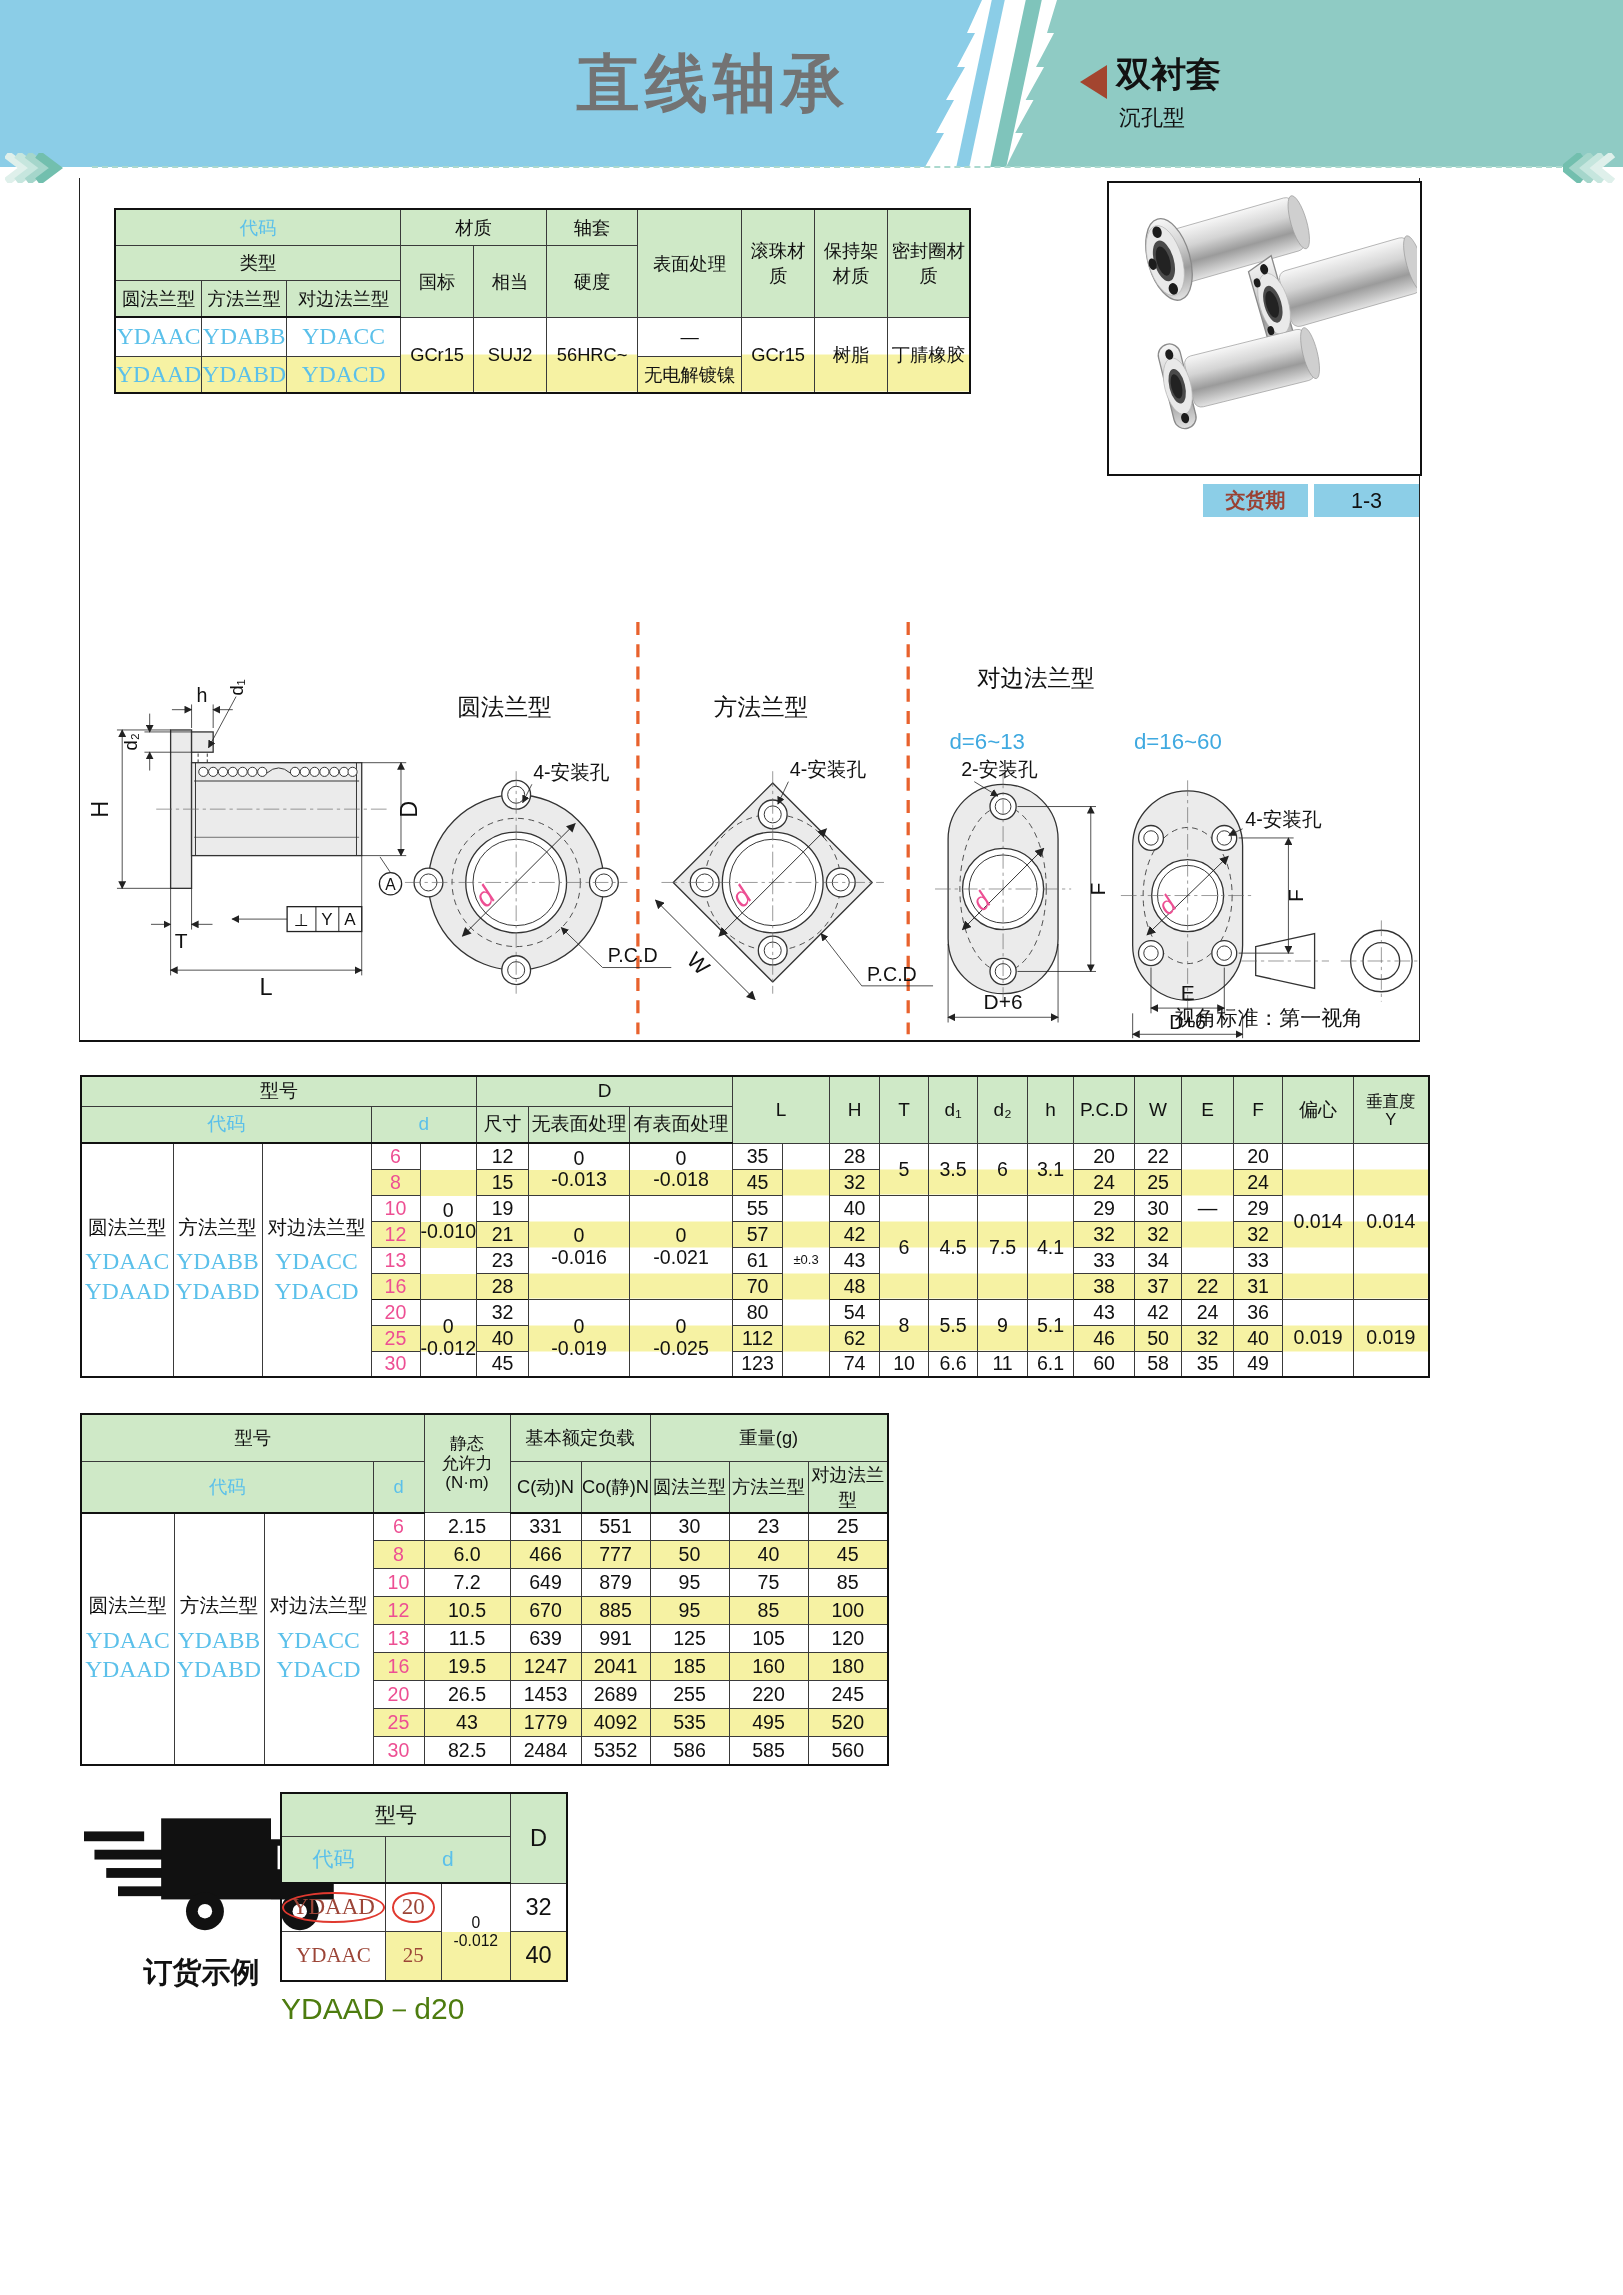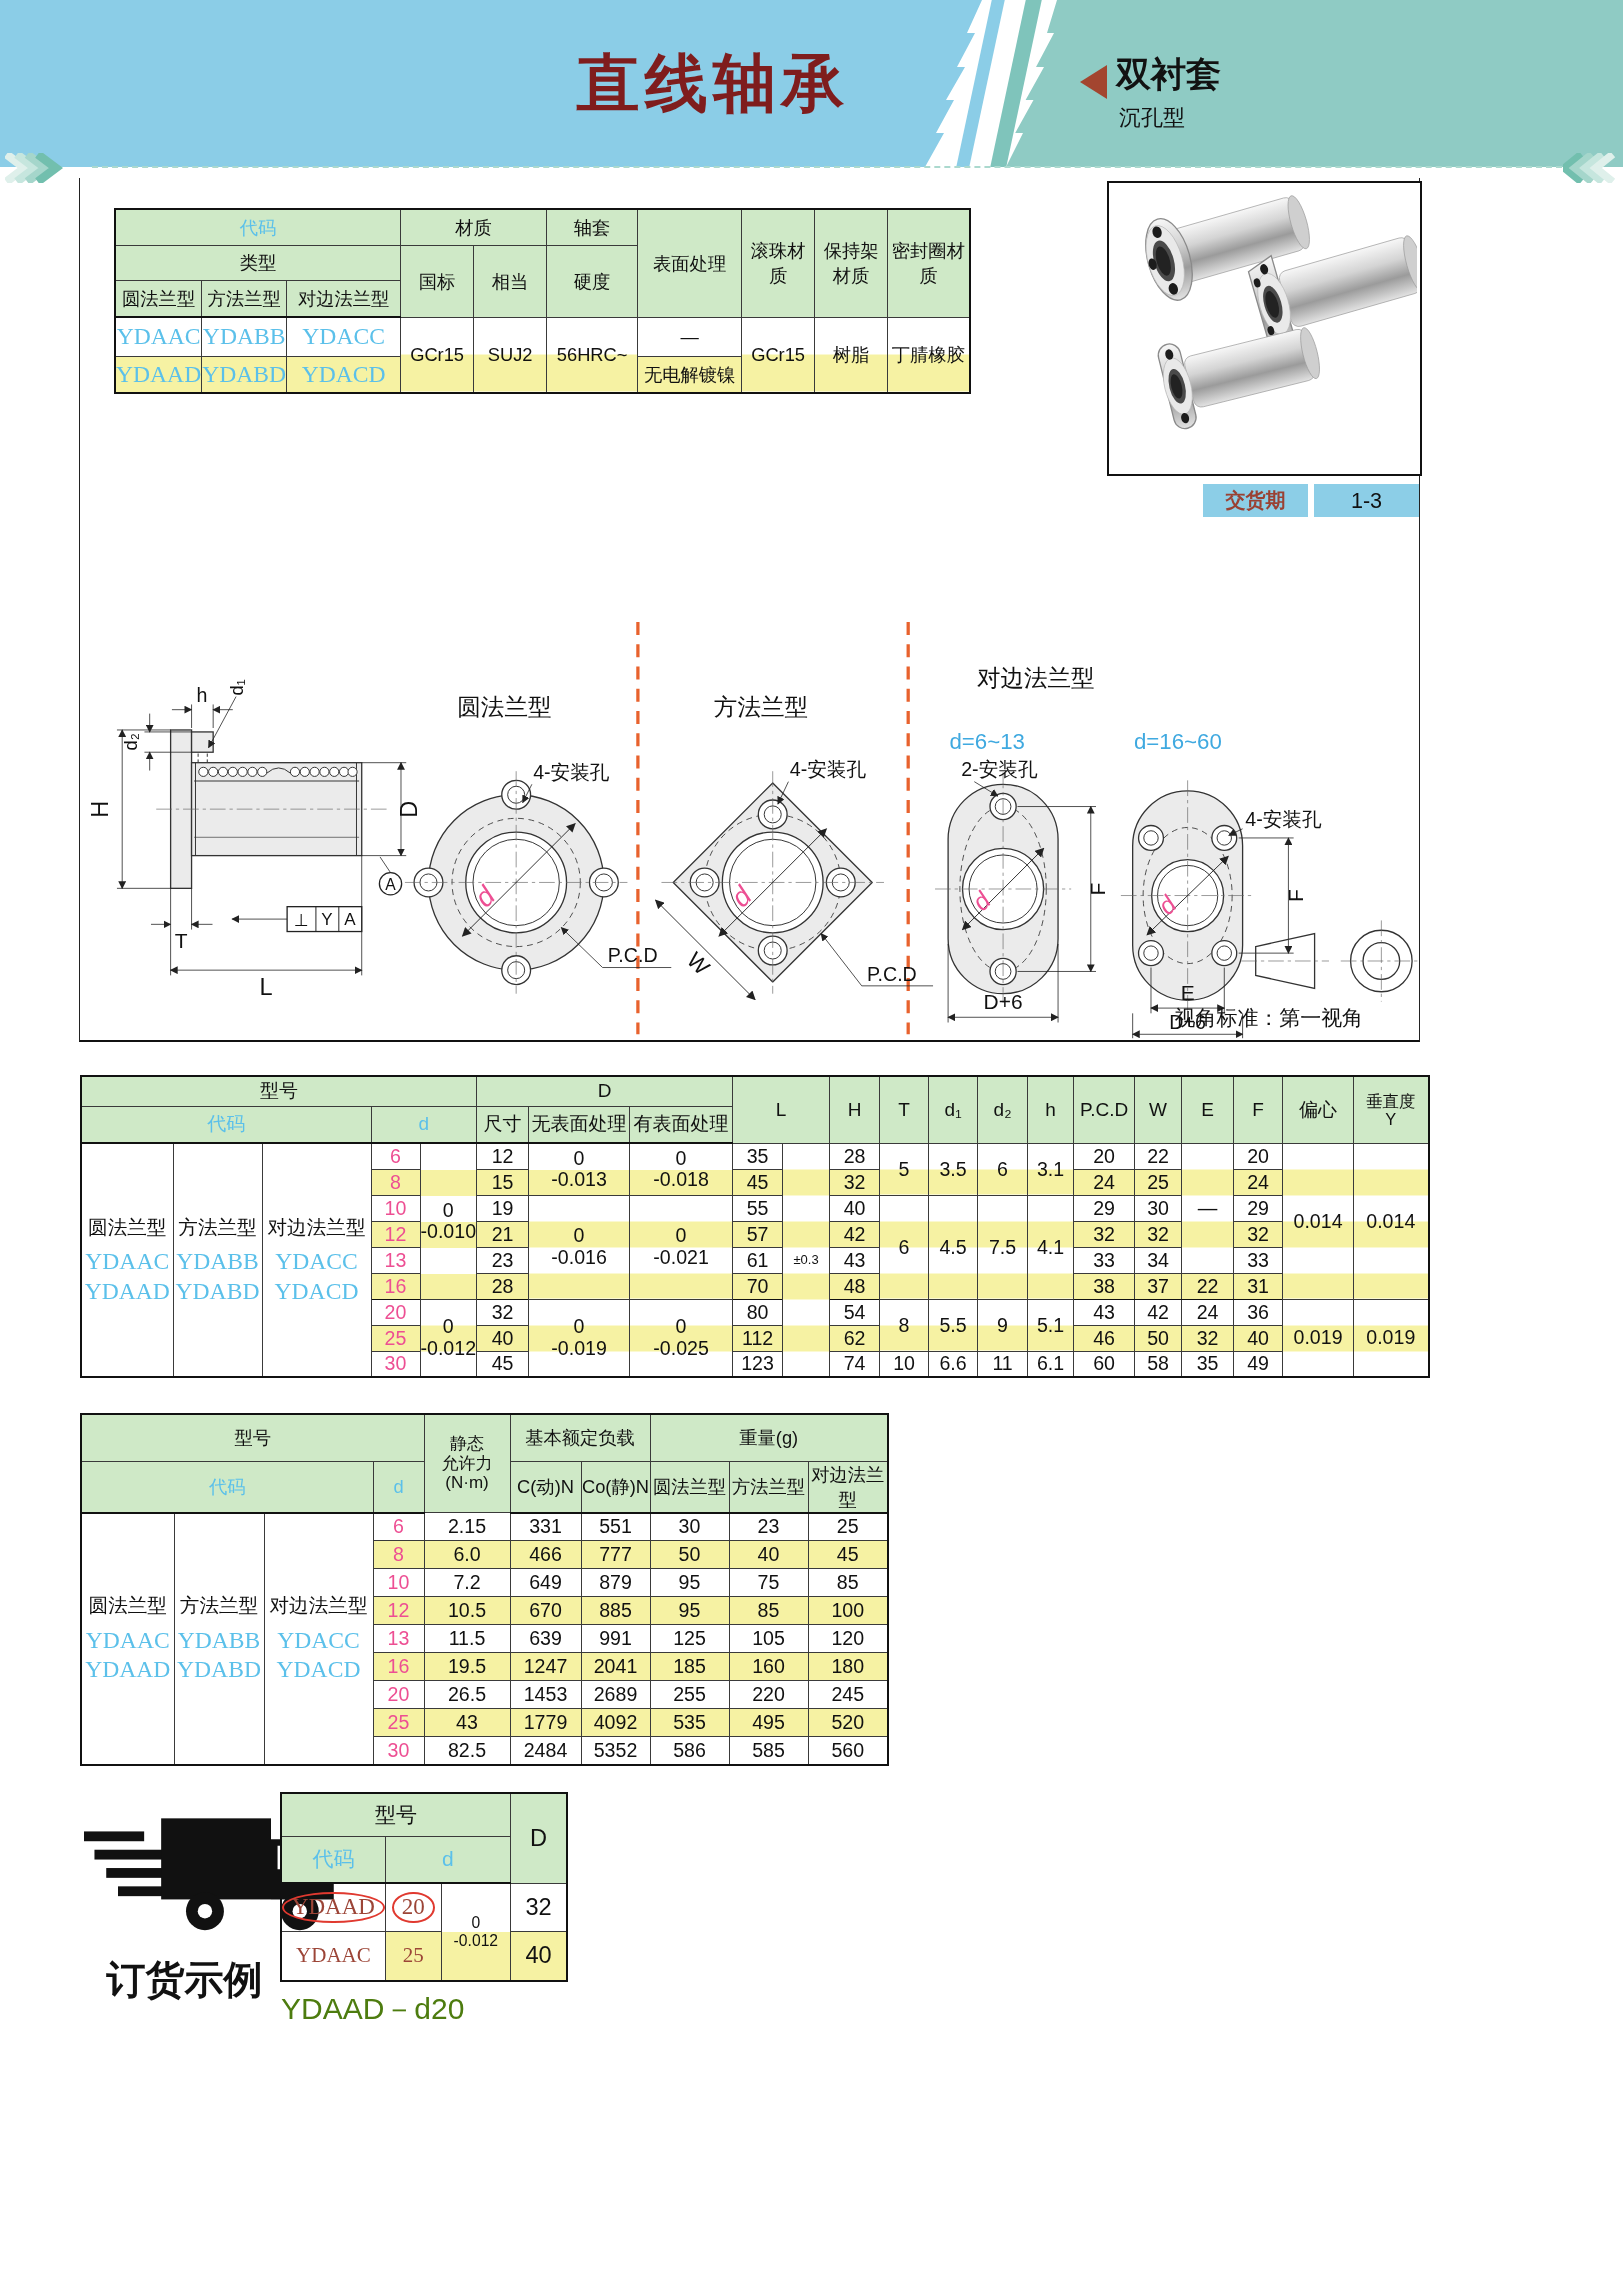--- a/index.html
+++ b/index.html
@@ -6,21 +6,21 @@
   body{width:1623px;height:2295px;position:relative;background:#fff;
        font-family:"Liberation Sans","DejaVu Sans",sans-serif;color:#111;overflow:hidden;}
   .abs{position:absolute;}
   
   .hdr-blue{left:0;top:0;width:995px;height:167px;background:#8bcde7;
     clip-path:polygon(0 0,982px 0,967px 33px,975px 33px,957px 67px,965px 67px,946px 100px,954px 100px,936px 133px,944px 133px,925px 167px,0 167px);}
   .hdr-teal{left:1006px;top:0;width:617px;height:167px;background:#8fcbc4;
     clip-path:polygon(51px 0,617px 0,617px 167px,0 167px,17px 133px,9.2px 133px,27.5px 100px,19.6px 100px,38px 67px,30px 67px,48px 33px,41px 33px);}
   .hdr-stripe1{left:974px;top:0;width:13px;height:167px;background:#8bcde7;transform:skewX(-12deg);}
   .hdr-stripe2{left:1008px;top:0;width:15.7px;height:167px;background:#7fc4bb;transform:skewX(-12deg);}
-  .page-title{left:497px;top:41px;width:432px;text-align:center;font-size:63px;font-weight:bold;color:#7f1d1d;letter-spacing:5.2px;}
+  .page-title{left:497px;top:41px;width:432px;text-align:center;font-size:63px;font-weight:bold;color:#737373;letter-spacing:5.2px;}
   .cat-tri{left:1080px;top:65px;width:0;height:0;border-top:17px solid transparent;border-bottom:17px solid transparent;border-right:27.5px solid #a3452f;}
   .cat-name{left:1116px;top:51px;font-size:35px;font-weight:bold;color:#121212;}
   .cat-sub{left:1119px;top:103px;font-size:22px;color:#121212;}
   
   .sep-line{left:92px;top:166px;width:1470px;border-top:2.6px dashed #abd9ce;}
   
   .content-box{left:79px;top:178px;width:1339px;height:862px;
     border-left:1.3px solid #222;border-right:1.3px solid #222;border-bottom:2px solid #111;}
   
   table{border-collapse:collapse;table-layout:fixed;}
@@ -45,21 +45,21 @@
   .photo-box{left:1107px;top:181px;width:311px;height:291px;border:2px solid #111;background:#fff;}
   .dlv{height:33px;background:#8ccee7;display:flex;align-items:center;justify-content:center;}
   .dlv1{left:1203px;top:484px;width:105px;font-size:20px;font-weight:bold;color:#9a4133;}
   .dlv2{left:1314px;top:484px;width:105px;font-size:21.6px;color:#111;}
   
   .t1 td{font-size:19.6px;}
   .t1 .hd{font-size:19px;}
   .t2 td{font-size:19.6px;}
   .t2 .hd{font-size:18.3px;}
   
-  .order-title{left:60px;top:1953px;width:249px;text-align:center;font-size:39px;font-weight:bold;}
+  .order-title{left:77px;top:1953px;width:249px;text-align:center;font-size:29px;font-weight:bold;}
   .t3 td{font-size:21px;}
   .ocode{font-family:"Liberation Serif","DejaVu Serif",serif;font-size:23px;color:#9c4537;}
   .circ{display:inline-block;border:2px solid #e0392f;border-radius:50%;padding:0.7px 7.9px;}
   .order-ex{left:281px;top:1989px;font-size:30px;color:#4d7c0f;}
   svg text{font-family:"Liberation Sans","DejaVu Sans",sans-serif;}
 </style>
 </head>
 <body>
 
 <div class="abs hdr-blue"></div>

